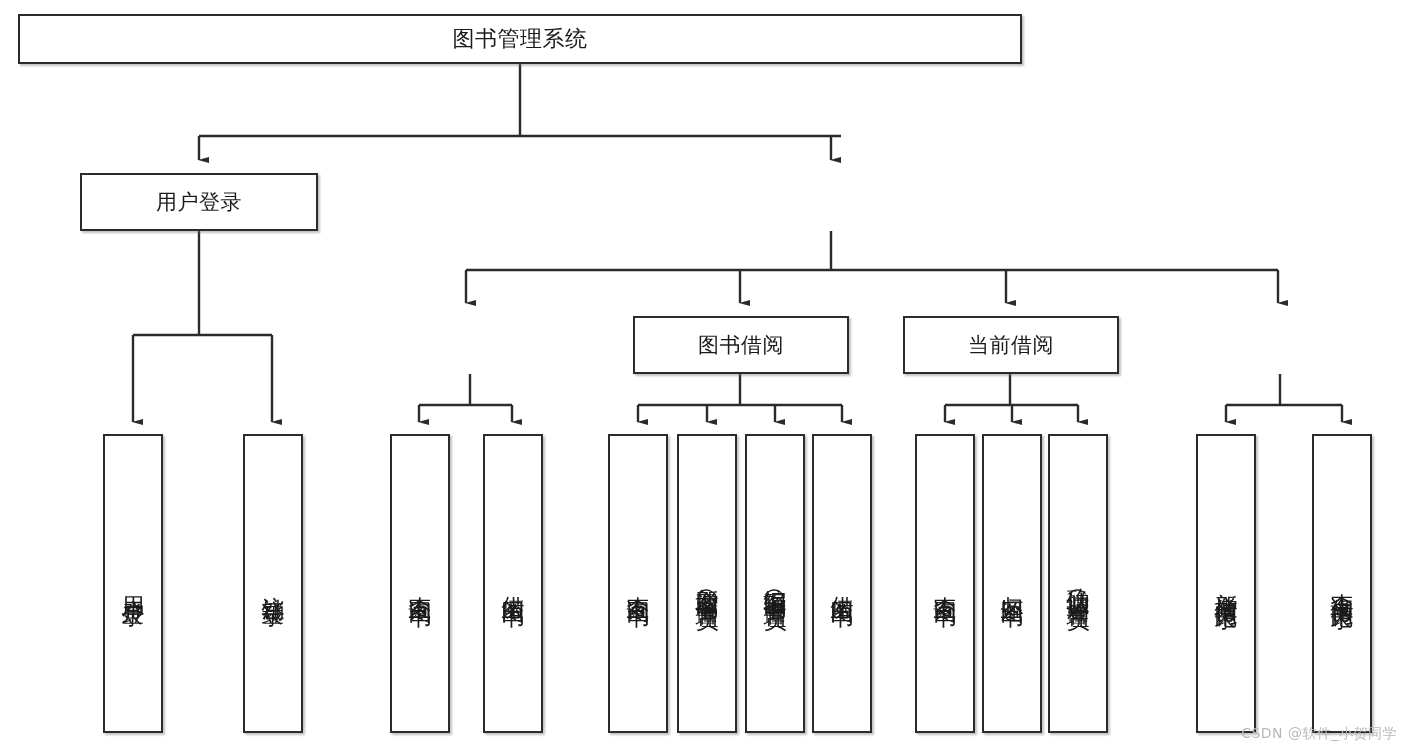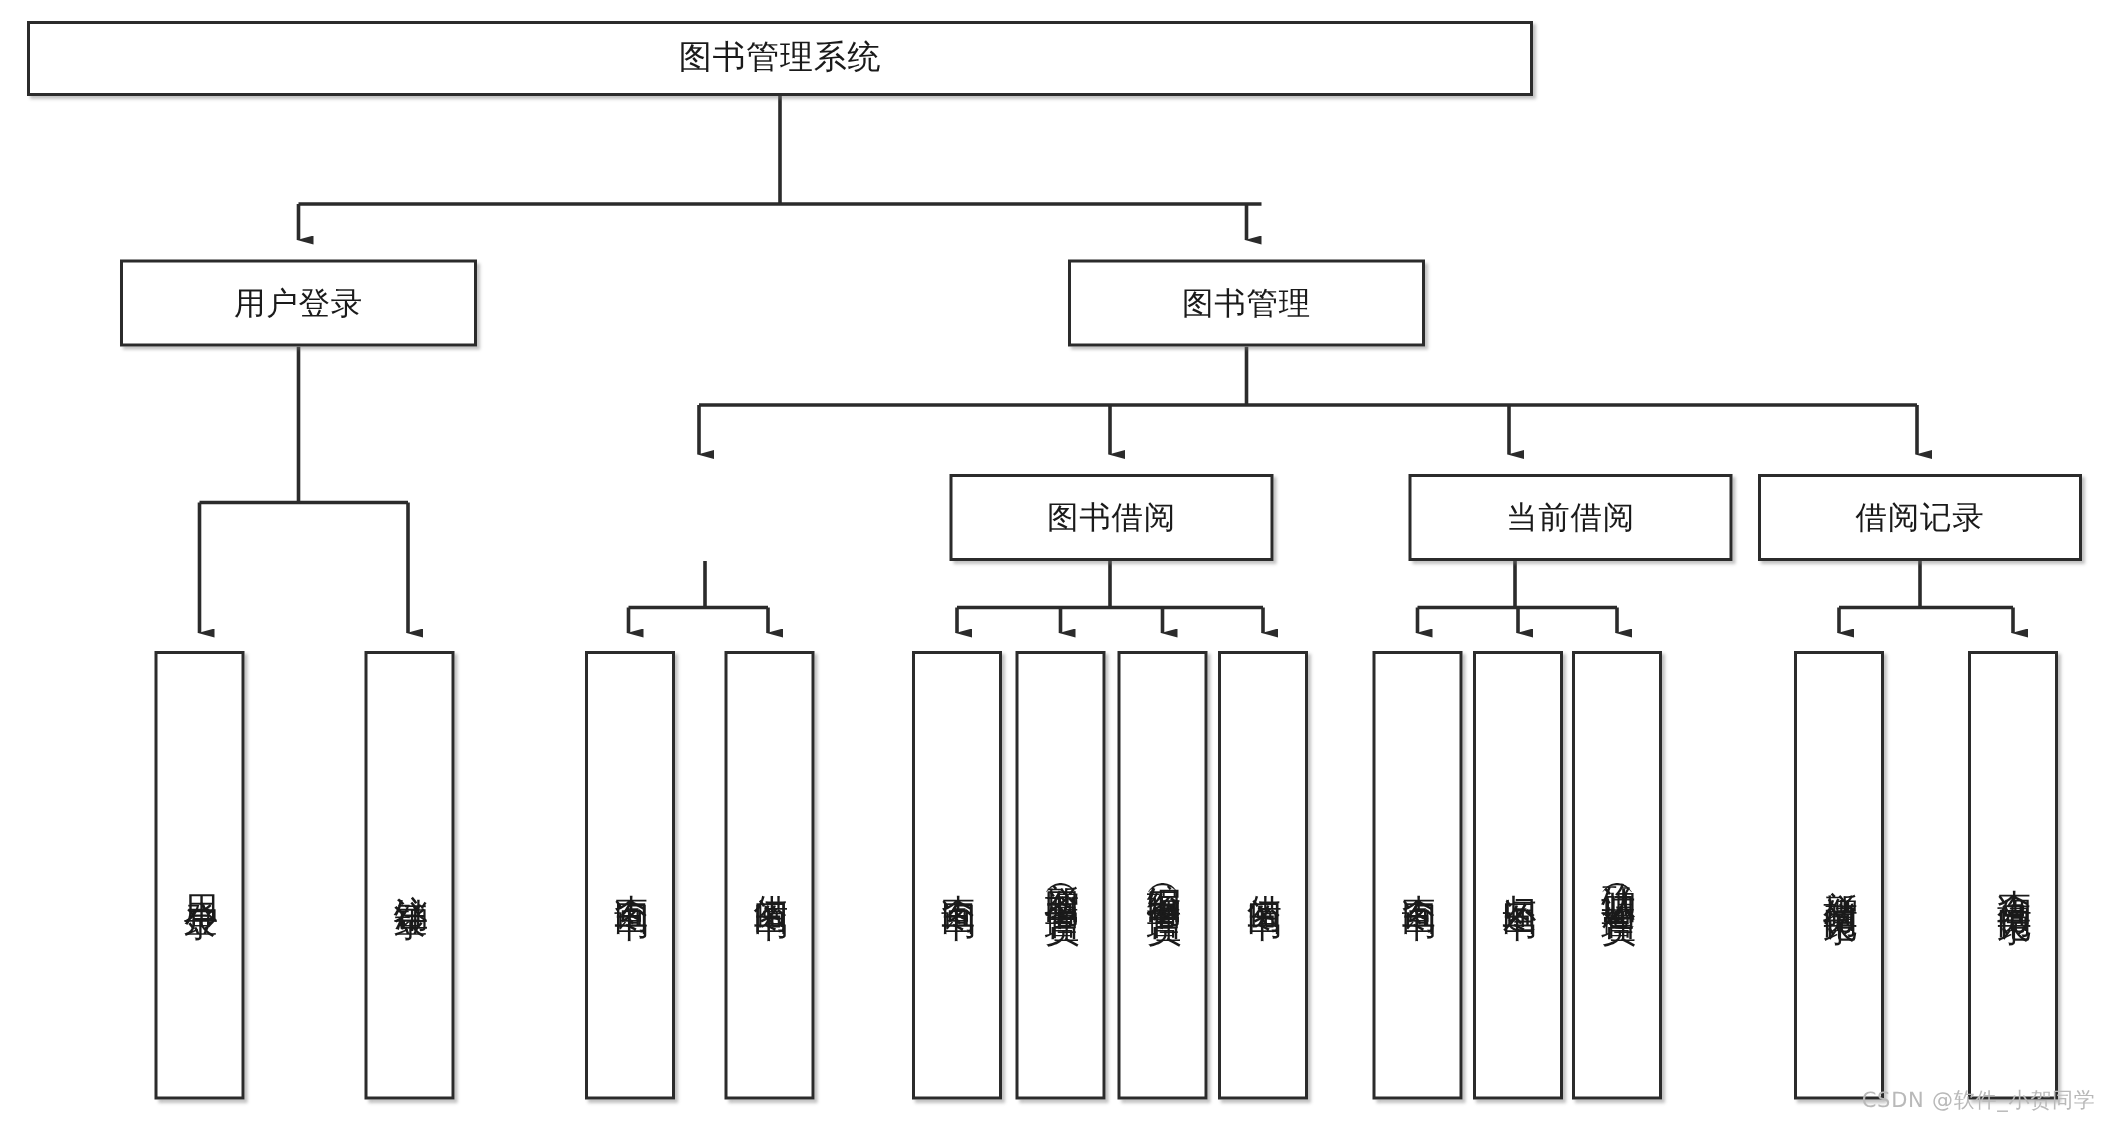--- a/index.html
+++ b/index.html
@@ -131,32 +131,26 @@
     </g>
   </svg>
 
   <div class="node root horiz" style="left:18px; top:14px; width:1004px; height:50px;">
     <span class="label">图书管理系统</span>
   </div>
 
   <div class="node horiz" style="left:80px; top:173px; width:238px; height:58px;">
     <span class="label">用户登录</span>
   </div>
-  <div class="node horiz" style="left:712px; top:173px; width:238px; height:58px;">
-    <span class="label">图书管理</span>
-  </div>
 
   <div class="node horiz" style="left:633px; top:316px; width:216px; height:58px;">
     <span class="label">图书借阅</span>
   </div>
-  <div class="node horiz" style="left:903px; top:316px; width:216px; height:58px;margin-left:36px;">
+  <div class="node horiz" style="left:903px; top:316px; width:216px; height:58px;">
     <span class="label">当前借阅</span>
-  </div>
-  <div class="node horiz" style="left:1172px; top:316px; width:216px; height:58px;">
-    <span class="label">借阅记录</span>
   </div>
 
   <div class="node vert" style="left:103px; top:434px; width:60px; height:299px;">
     <span class="label">用户登录</span>
   </div>
   <div class="node vert" style="left:243px; top:434px; width:60px; height:299px;">
     <span class="label">注销登录</span>
   </div>
 
   <div class="node vert" style="left:390px; top:434px; width:60px; height:299px;">

